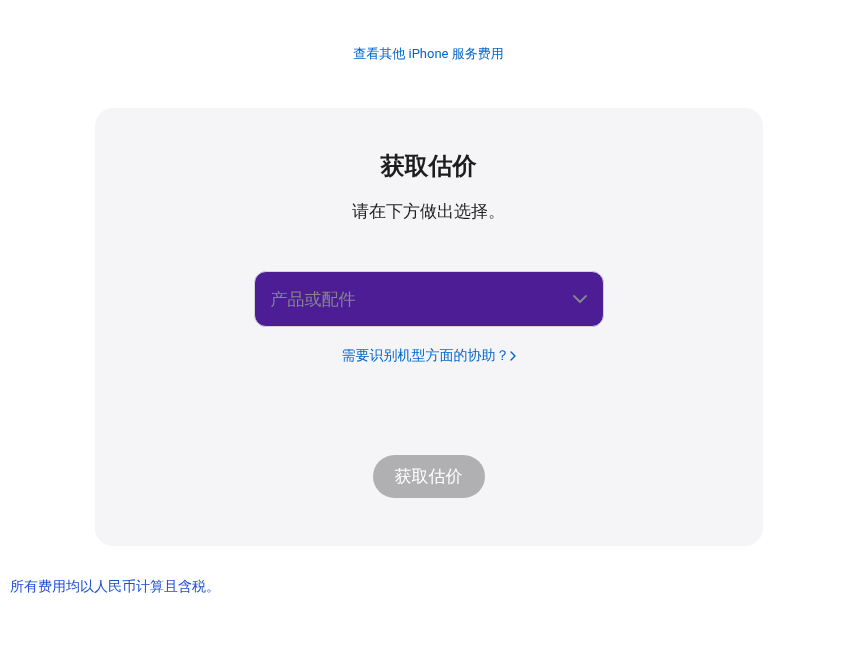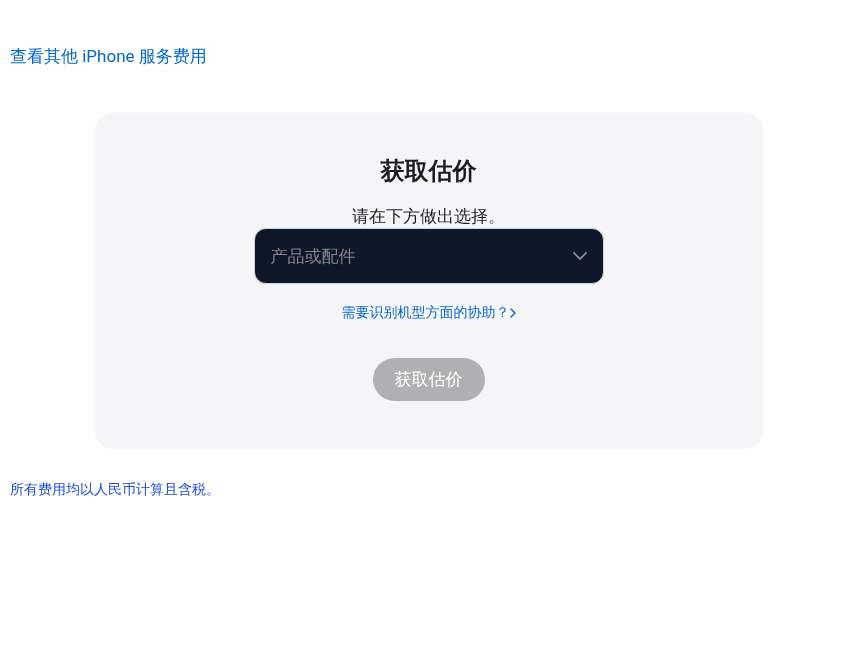--- a/index.html
+++ b/index.html
@@ -11,23 +11,23 @@
       font-family: -apple-system, BlinkMacSystemFont, "Segoe UI", Roboto, "Helvetica Neue", Arial, sans-serif;
       background: #ffffff;
       width: 857px;
       height: 663px;
       overflow: hidden;
     }
     .container {
       padding: 10px;
     }
     .top-link {
-      text-align: left;
+      text-align: center;
       color: #0066cc;
-      font-size: 17px;
+      font-size: 13px;
       margin-top: 35px;
       margin-bottom: 45px;
       cursor: pointer;
     }
     .card {
       background: #f5f5f7;
       border-radius: 18px;
       width: 668px;
       margin: 0 auto;
       padding: 42px 40px 48px 40px;
@@ -36,30 +36,31 @@
       text-align: center;
       font-size: 24px;
       font-weight: 600;
       color: #1d1d1f;
       margin-bottom: 18px;
     }
     .card-subtitle {
       text-align: center;
       font-size: 17px;
       color: #1d1d1f;
+      margin-bottom: 48px;
     }
     .select-wrapper {
       position: relative;
       width: 350px;
       margin: 0 auto 20px auto;
     }
     .select-box {
       width: 100%;
       height: 56px;
-      background: #0f172a;
+      background: #4c1d95;
       border: 1px solid #d2d2d7;
       border-radius: 12px;
       padding: 0 44px 0 16px;
       font-size: 17px;
       color: #86868b;
       display: flex;
       align-items: center;
       cursor: pointer;
       position: relative;
     }
@@ -75,21 +76,21 @@
     .chevron svg {
       width: 100%;
       height: 100%;
       display: block;
     }
     .help-link {
       text-align: center;
       color: #0066cc;
       font-size: 14px;
       margin-top: 14px;
-      margin-bottom: 36px;
+      margin-bottom: 90px;
       cursor: pointer;
       display: flex;
       align-items: center;
       justify-content: center;
     }
     .help-chevron {
       display: inline-flex;
       width: 6px;
       height: 10px;
     }

